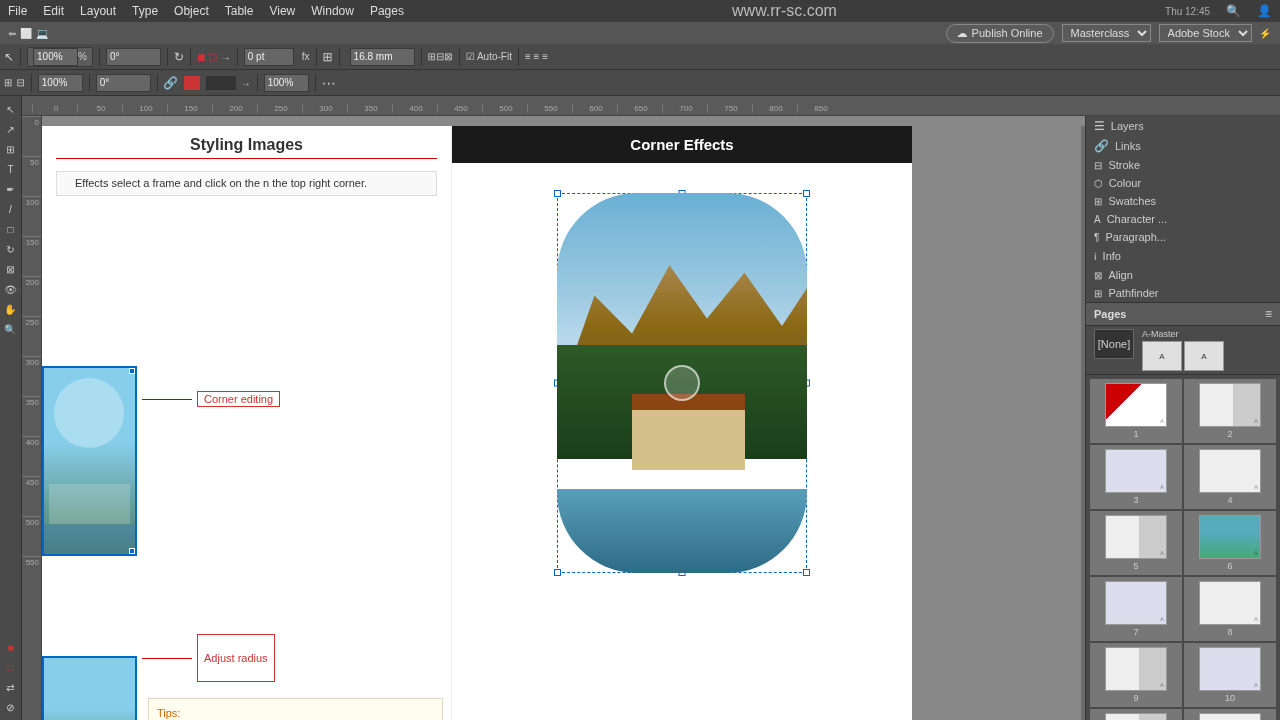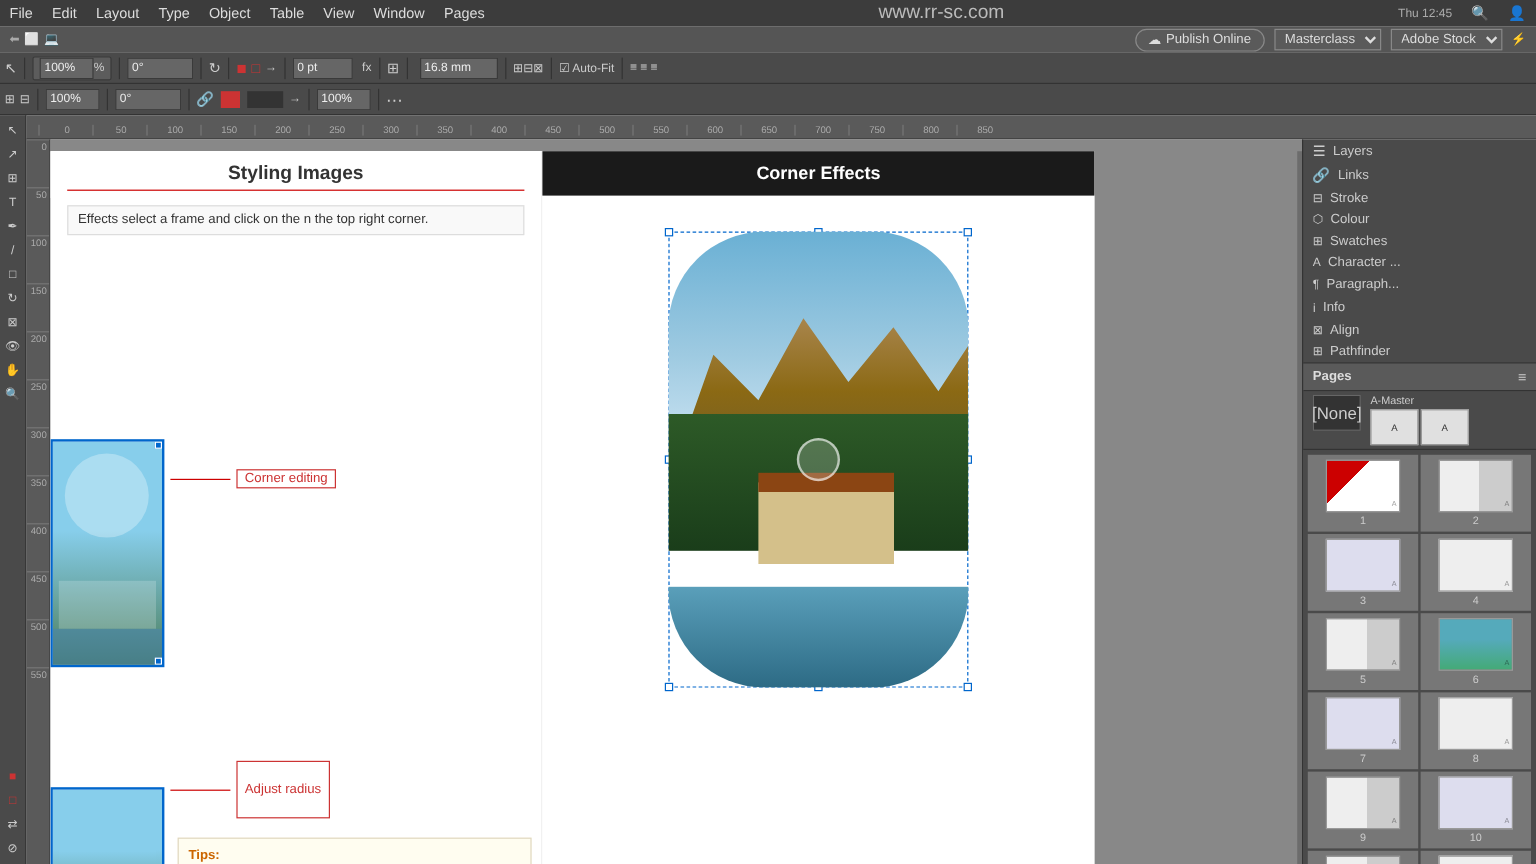--- a/index.html
+++ b/index.html
@@ -425,21 +425,21 @@
 
         <div id="page-content">
 
           <div style="position:absolute; left:0; top:0; width:410px; height:100%; background:white; border-right:1px solid #eee;">
 
             <div style="padding:10px 14px 6px 14px; background:white;text-align:center;">
               <div style="font-size:16px; font-weight:bold; color:#333; border-bottom:1px solid #cc0000; padding-bottom:4px;">Styling Images</div>
             </div>
 
             <div style="padding:6px 14px; font-size:11px; color:#333; line-height:1.4;">
-              <div style="border:1px solid #ddd; padding:4px 8px; background:#f9f9f9;">
+              <div style="border:1px solid #ddd; padding:4px 18px; background:#f9f9f9;">
                 <span>Effects select a frame and click on the n the top right corner.</span>
               </div>
             </div>
 
             <div style="position:absolute; left:0; top:240px; width:95px; height:190px; background:linear-gradient(180deg,#87ceeb 40%,#4a7c59 100%); border:2px solid #0066cc; overflow:hidden;">
               <div style="position:absolute; top:10px; left:10px; width:70px; height:70px; background:rgba(255,255,255,0.3); border-radius:50%;"></div>
               <div style="position:absolute; bottom:30px; left:5px; right:5px; height:40px; background:rgba(255,255,255,0.2);"></div>
               <div style="position:absolute; bottom:0; left:0; right:0; height:30px; background:rgba(70,130,180,0.5);"></div>
 
               <div style="position:absolute; top:0; right:0; width:6px; height:6px; background:#0066cc; border:1px solid white;"></div>
@@ -455,21 +455,21 @@
             <div style="position:absolute; left:0; top:530px; width:95px; height:130px; background:linear-gradient(180deg,#87ceeb 40%,#4a7c59 100%); border:2px solid #0066cc; overflow:hidden;">
               <div style="position:absolute; top:5px; left:5px; right:5px; bottom:5px; border-radius:12px; overflow:hidden; background:inherit;"></div>
             </div>
 
             <div style="position:absolute; left:100px; top:508px; display:flex; align-items:center; gap:5px;">
               <div style="width:50px; height:1px; background:#cc0000;"></div>
               <div style="border:1px solid #cc3333; padding:17px 6px; background:rgba(255,255,255,0.9); color:#cc3333; font-size:11px;">Adjust radius</div>
             </div>
 
             <div style="position:absolute; left:106px; top:572px; width:295px; background:#fffdf0; border:1px solid #e0d8c0; padding:8px;">
-              <div style="font-weight:bold; color:#cc6600; font-size:11px; margin-bottom:4px;">
+              <div style="font-weight:normal; color:#cc6600; font-size:11px; margin-bottom:4px;">
                 <span>Tips:</span>
               </div>
 
             </div>
           </div>
 
           <div style="position:absolute; left:410px; top:0; width:460px; height:100%; background:white;">
 
             <div style="background:#1a1a1a; color:white; text-align:center; padding:10px; font-size:15px; font-weight:bold;">Corner Effects</div>
 
@@ -560,21 +560,21 @@
           </div>
         </div>
 
         <div class="pages-header panel-section">
           <span class="pages-label">Pages</span>
           <span style="color:#ccc; cursor:pointer;">≡</span>
         </div>
 
         <div style="padding:3px 8px; color:#ccc; font-size:10px; display:flex; gap:8px; border-bottom:1px solid #333;">
           <div style="width:40px; height:30px; background:#333; border:1px solid #666; display:flex; align-items:center; justify-content:center;">
-            <span style="font-size:14px; color:#ccc;">[None]</span>
+            <span style="font-size:11px; color:#ccc;">[None]</span>
           </div>
           <div style="display:flex; flex-direction:column; gap:2px;">
             <span style="font-size:9px; color:#ccc;">A-Master</span>
             <div style="display:flex; gap:2px;">
               <div style="width:40px; height:30px; background:#e0e0e0; border:1px solid #999; display:flex; align-items:center; justify-content:center;">
                 <span style="font-size:8px; color:#333;">A</span>
               </div>
               <div style="width:40px; height:30px; background:#e0e0e0; border:1px solid #999; display:flex; align-items:center; justify-content:center;">
                 <span style="font-size:8px; color:#333;">A</span>
               </div>

